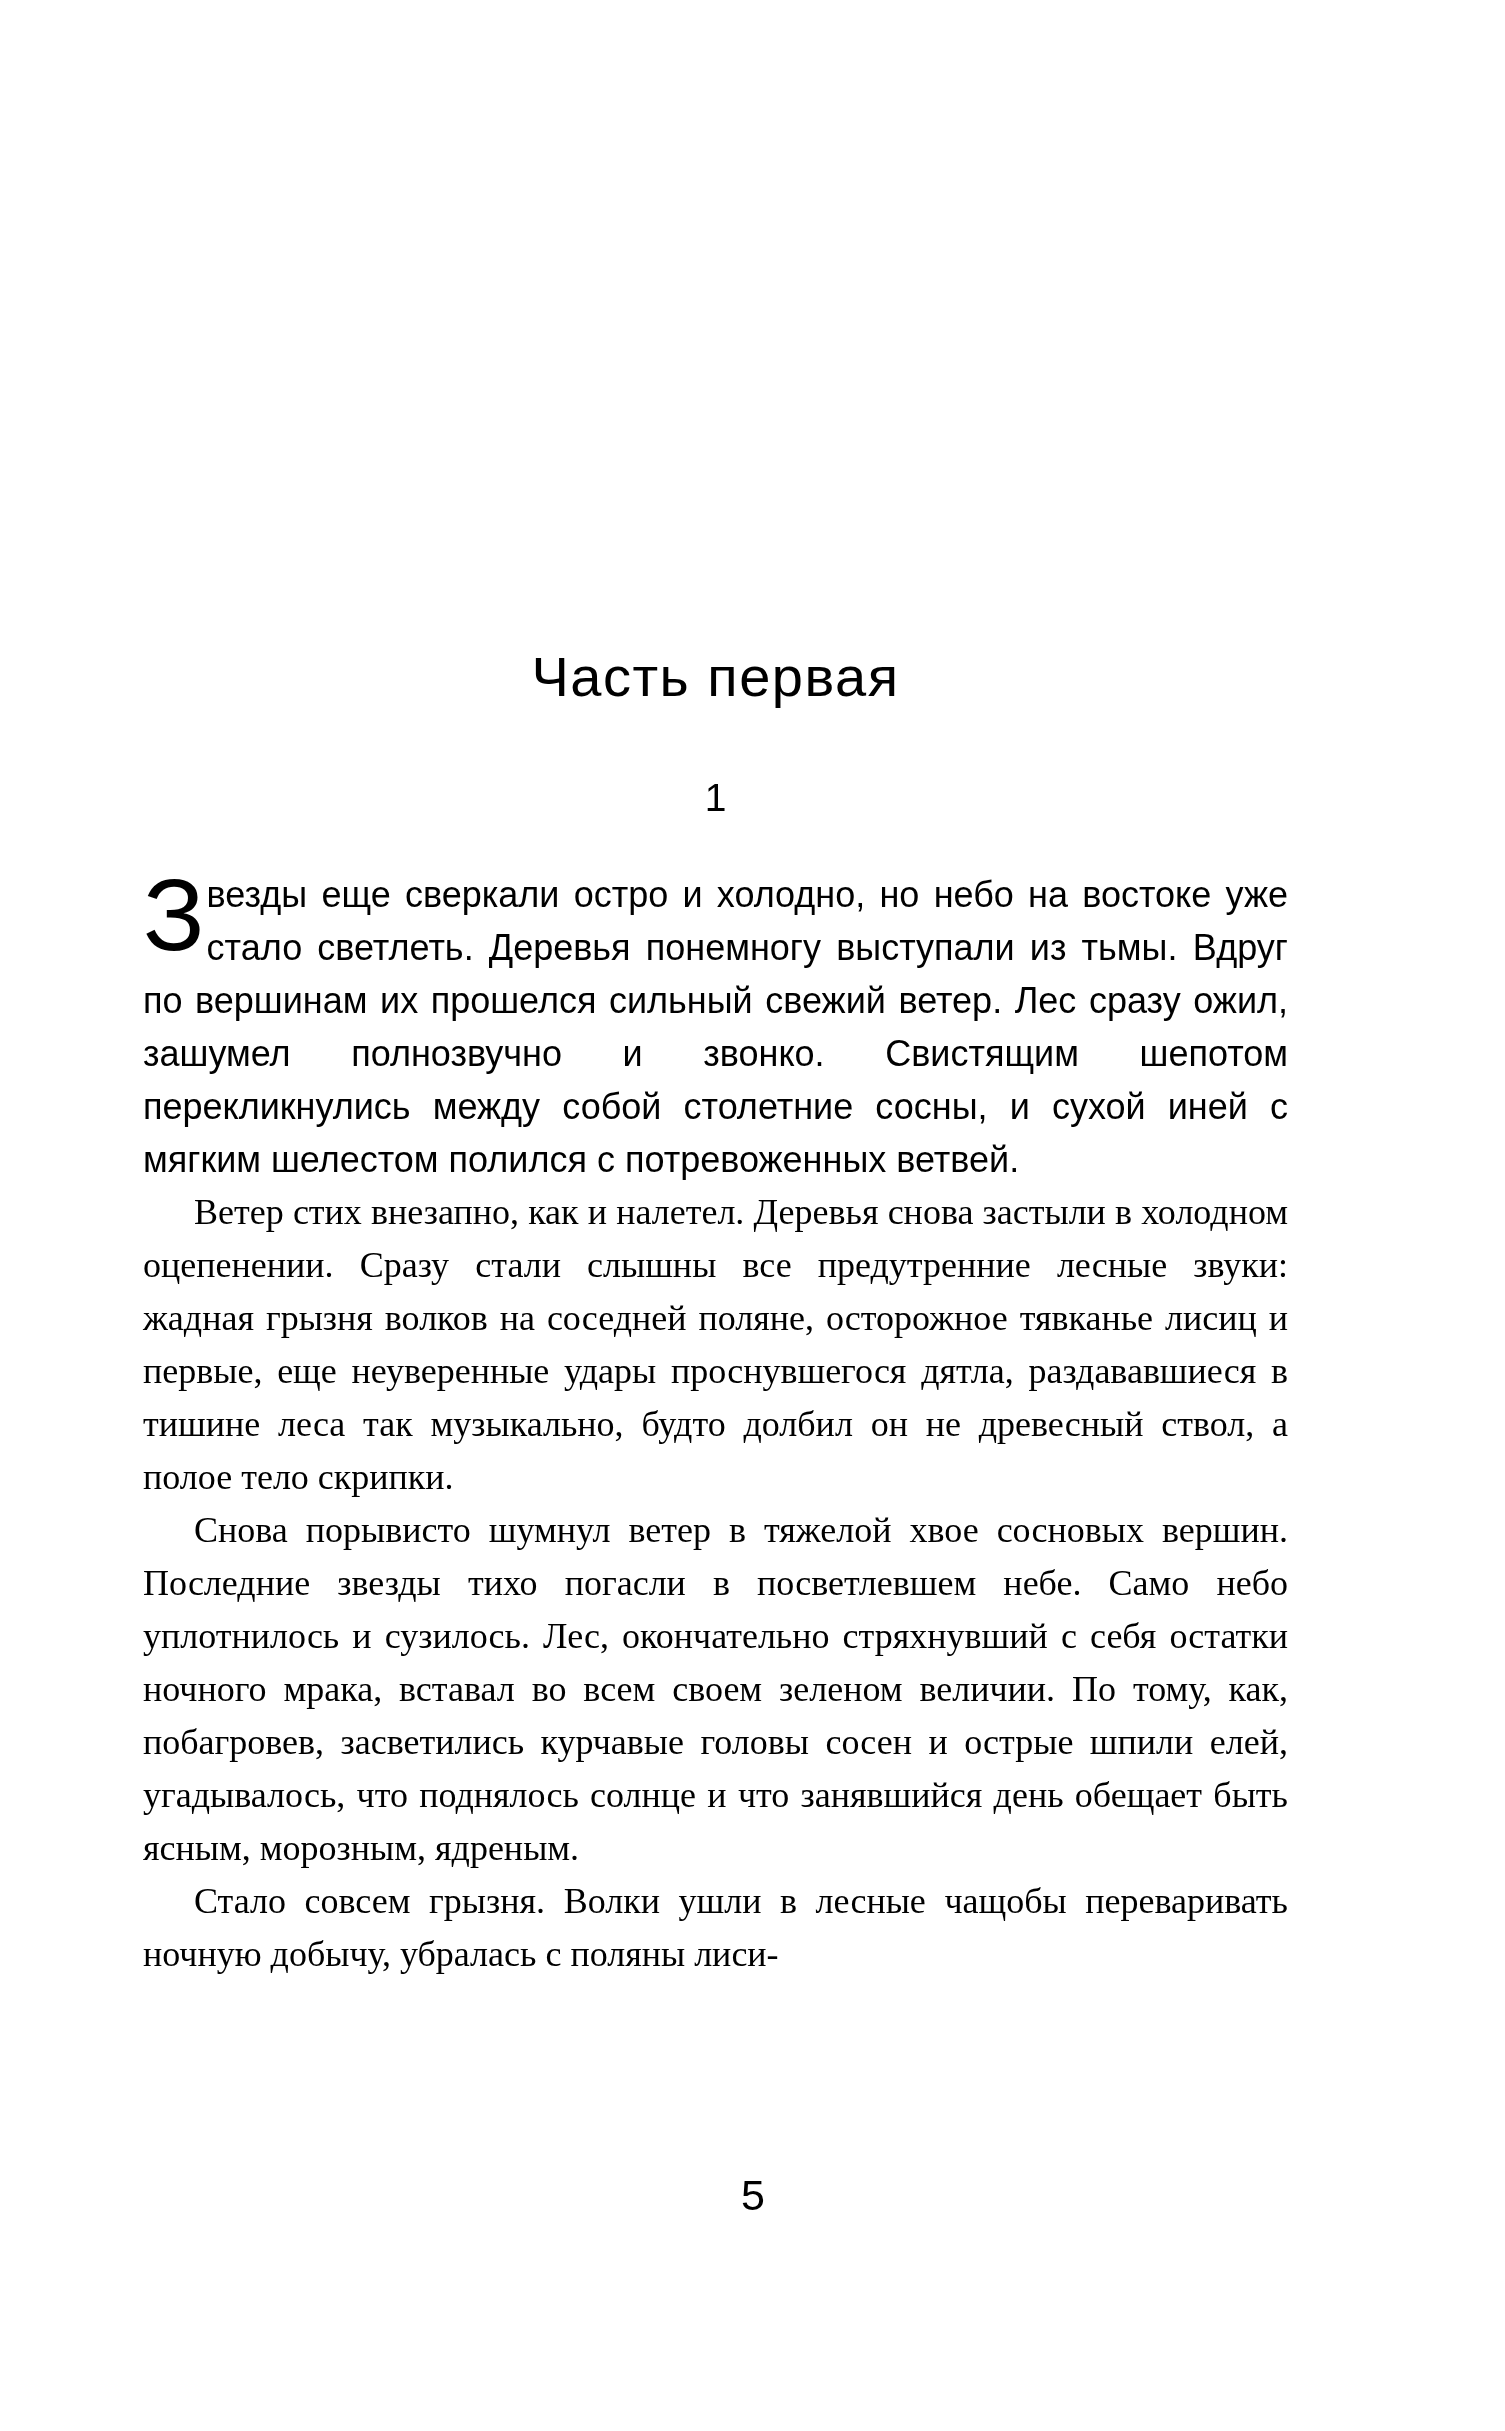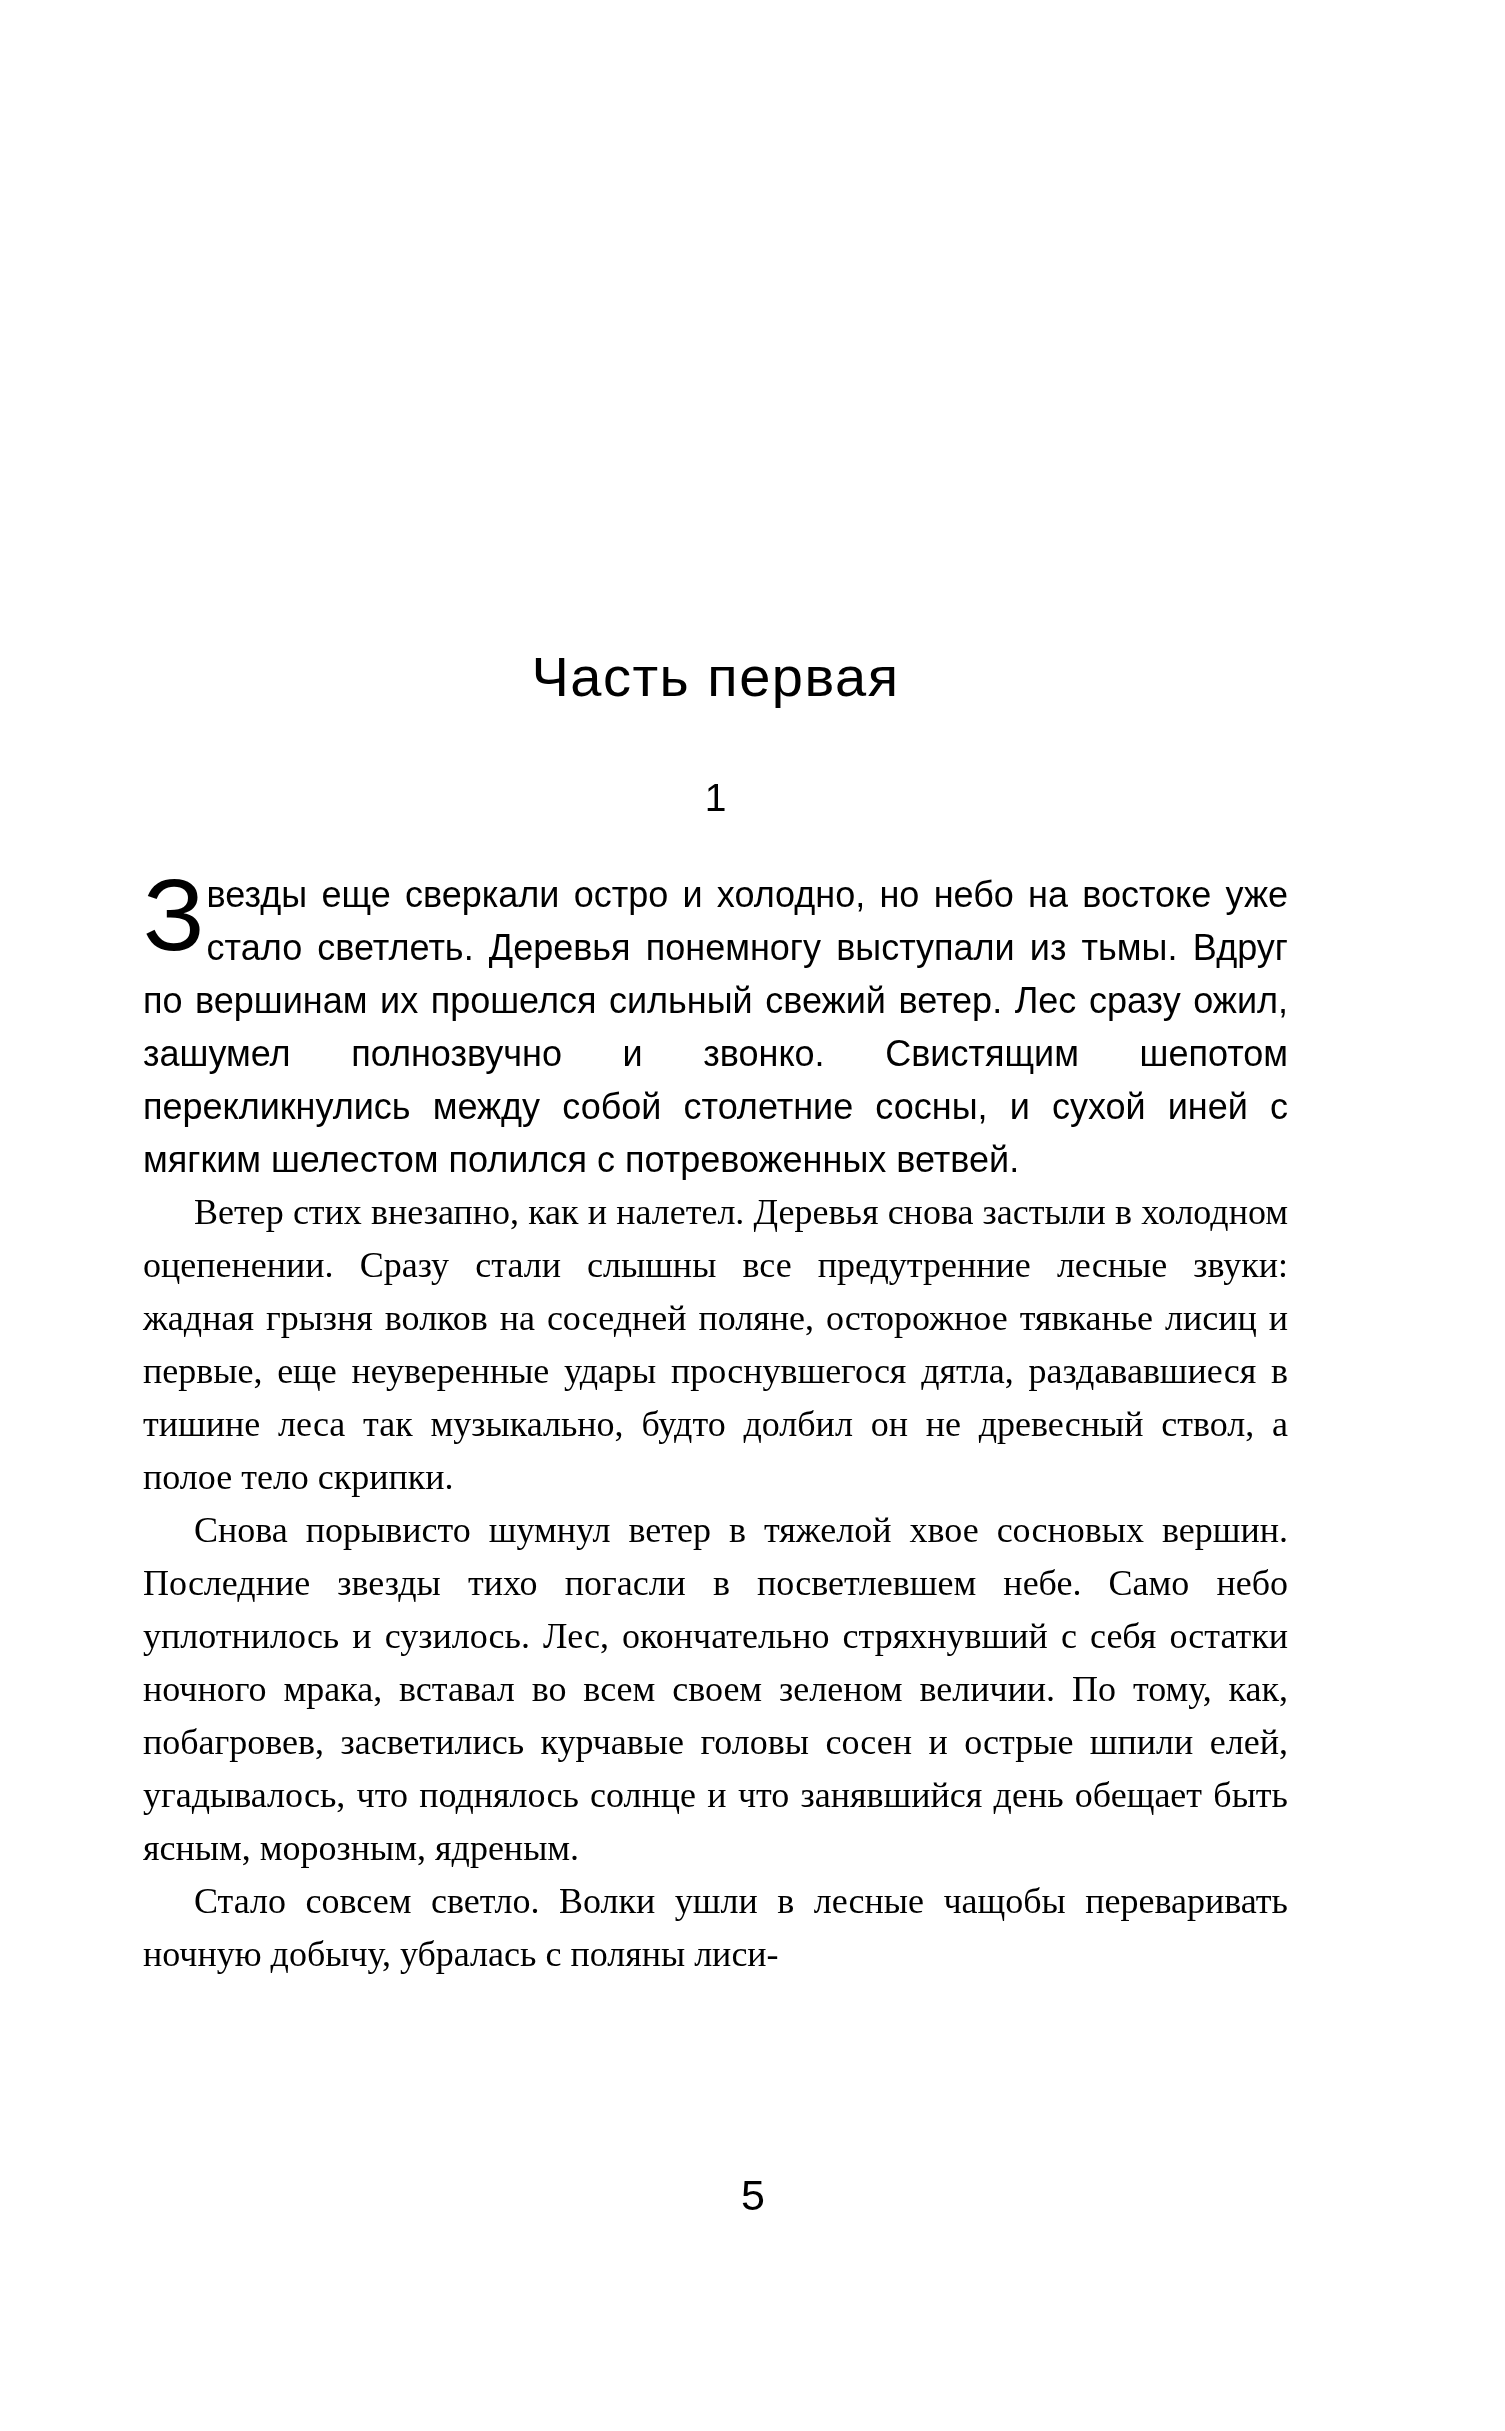--- a/index.html
+++ b/index.html
@@ -115,21 +115,21 @@
 
       <p class="para indent">
         <span>Ветер стих внезапно, как и налетел. Деревья снова застыли в холодном оцепенении. Сразу стали слышны все предутренние лесные звуки: жадная грызня волков на соседней поляне, осторожное тявканье лисиц и первые, еще неуверенные удары проснувшегося дятла, раздававшиеся в тишине леса так музыкально, будто долбил он не древесный ствол, а полое тело скрипки.</span>
       </p>
 
       <p class="para indent">
         <span>Снова порывисто шумнул ветер в тяжелой хвое сосновых вершин. Последние звезды тихо погасли в посветлевшем небе. Само небо уплотнилось и сузилось. Лес, окончательно стряхнувший с себя остатки ночного мрака, вставал во всем своем зеленом величии. По тому, как, побагровев, засветились курчавые головы сосен и острые шпили елей, угадывалось, что поднялось солнце и что занявшийся день обещает быть ясным, морозным, ядреным.</span>
       </p>
 
       <p class="para indent">
-        <span>Стало совсем светло. Волки ушли в лесные чащобы переваривать ночную добычу, убралась с поляны лиси-</span>
+        <span>Стало совсем грызня. Волки ушли в лесные чащобы переваривать ночную добычу, убралась с поляны лиси-</span>
       </p>
 
     </div>
   </div>
 
   <div class="page-number">5</div>
 
 </div>
 
 

